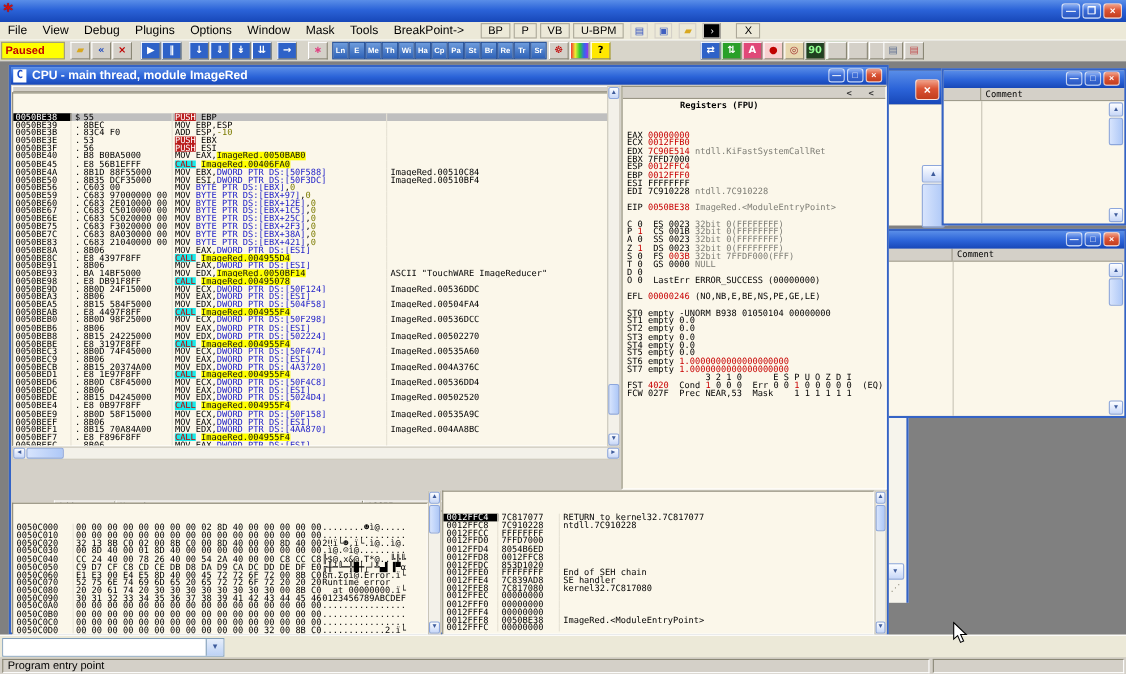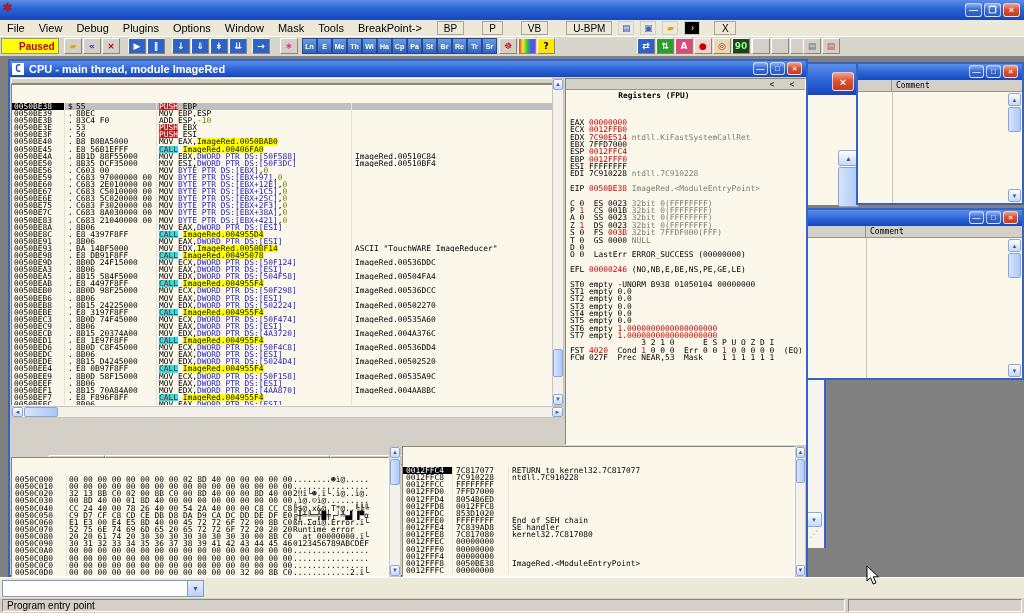--- a/index.html
+++ b/index.html
@@ -13,29 +13,29 @@
   #app-icon { color:#D01010; font:bold 17px "DejaVu Sans",sans-serif; margin-left:3px; line-height:14px; text-shadow:0 0 1px #600; }
   .wctrls { position:absolute; top:3px; display:flex; gap:2px; }
   .wbtn { width:17px; height:14px; border-radius:3px; border:1px solid rgba(255,255,255,.7);
     background:linear-gradient(180deg,#8FB3F5,#3B6CD8 45%,#2B58C0); color:#fff;
     font:bold 9px "Liberation Sans",sans-serif; display:flex; align-items:center; justify-content:center; cursor:default; }
   .wbtn.close { background:linear-gradient(180deg,#F2A289,#DB5334 45%,#C23E1E); }
   .wbtn.small { width:15px; height:13px; font-size:8px; }
   #menubar { position:absolute; left:0; top:20px; width:1024px; height:17px; background:#ECE9D8;
     border-bottom:1px solid #fff; display:flex; align-items:center; font-size:11px; color:#000; }
   .mi { padding:1px 7px; }
-  #bp-buttons { display:flex; gap:18px; margin-left:8px; }
+  #bp-buttons { display:flex; gap:3px; margin-left:8px; }
   .bpb { border:1px solid #ACA899; background:#ECE9D8; padding:0 6px; font-size:10px; height:14px;
     display:flex; align-items:center; }
   .mbicon { width:16px; height:14px; border:1px solid #D4D0C8; display:flex; align-items:center;
     justify-content:center; font-size:9px; margin-left:6px; }
   #toolbar { position:absolute; left:0; top:37px; width:1024px; height:19px; background:#D8D5CA; }
   #paused-box { position:absolute; left:1px; top:1px; width:58px; height:16px; background:#FFFF00;
     border:1px solid #9a9686; color:#C00000; font:bold 10px "Liberation Sans",sans-serif;
-    display:flex; align-items:center; padding-left:17px; }
+    display:flex; align-items:center; padding-left:3px; }
   .icogrp { position:absolute; top:1px; display:flex; gap:1px; }
   .tbtn { width:18px; height:16px; background:#D4D0C8; border:1px solid; border-color:#fff #8a8775 #8a8775 #fff;
     display:flex; align-items:center; justify-content:center; overflow:hidden; }
   .tglyph { font:bold 9px "DejaVu Sans",sans-serif; line-height:10px; }
   .tbtn.rainbow { background:linear-gradient(90deg,#e33,#ee3,#3c3,#36e,#93e); }
   .lbtn { width:15px; height:16px; background:linear-gradient(180deg,#6E9CDC,#2E62B8);
     border:1px solid #1E4C9A; color:#fff; font:bold 7px "Liberation Sans",sans-serif;
     display:flex; align-items:center; justify-content:center; }
   
   #mdi { position:absolute; left:0; top:56px; width:1024px; height:521px; background:#808080; overflow:hidden; }

